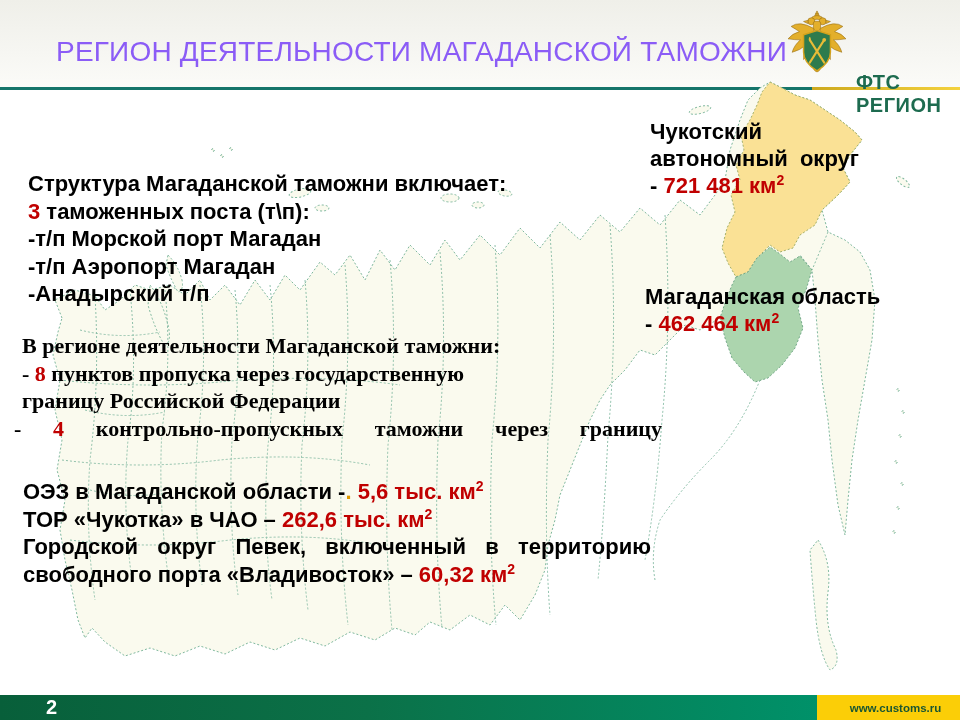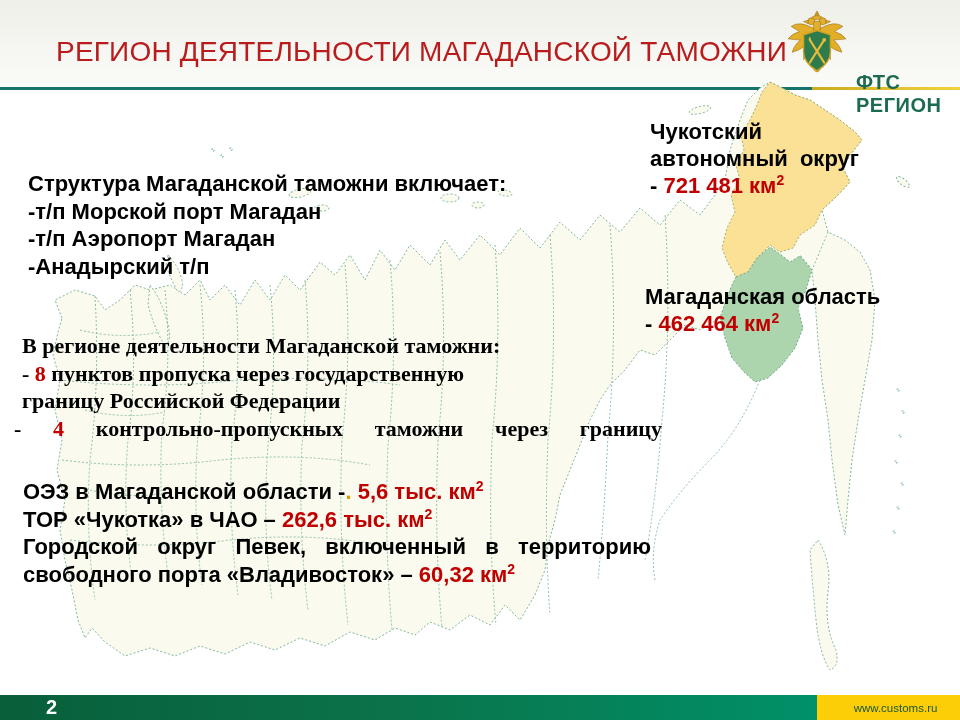--- a/index.html
+++ b/index.html
@@ -3,21 +3,21 @@
 <meta charset="utf-8">
 <style>
   html,body{margin:0;padding:0;}
   body{font-family:"Liberation Sans","DejaVu Sans",sans-serif;}
   .slide{position:relative;width:960px;height:720px;background:#ffffff;overflow:hidden;}
 
   
   .header{position:absolute;left:0;top:0;width:960px;height:87px;
           background:linear-gradient(180deg,#efefe9 0%,#f6f6f2 60%,#fbfbf8 100%);z-index:1;}
   .page-title{position:absolute;left:56px;top:36px;font-size:28px;letter-spacing:.2px;
-          color:#b91c1c;white-space:nowrap;z-index:2;}
+          color:#8b5cf6;white-space:nowrap;z-index:2;}
   .div-green{position:absolute;left:0;top:87px;width:812px;height:3px;background:#15756a;z-index:1;}
   .div-gold{position:absolute;left:812px;top:87px;width:148px;height:3px;
           background:linear-gradient(90deg,#cda91e,#f4d23e);z-index:1;}
   .emblem{position:absolute;left:786px;top:10px;z-index:2;}
   .fts-text{position:absolute;left:856px;top:31px;z-index:2;color:#1d6b4f;font-weight:bold;
           font-size:20px;line-height:23px;letter-spacing:.5px;margin-top:40px;}
 
   
   .map{position:absolute;left:0;top:80px;width:960px;height:610px;z-index:2;}
   .map path,.map ellipse,.map circle{vector-effect:non-scaling-stroke;}
@@ -37,21 +37,21 @@
             line-height:27px;text-align:left;}
   .chuk{left:650px;top:118px;width:292px;}
   .mag{left:645px;top:283px;width:304px;}
 
   
   .footer{position:absolute;left:0;top:695px;width:960px;height:25px;z-index:4;display:flex;}
   .footer-green{width:817px;height:100%;
      background:linear-gradient(90deg,#085f3a 0%,#0b7148 45%,#009169 100%);position:relative;}
   .footer-yellow{width:143px;height:100%;background:#fbce07;display:flex;align-items:center;justify-content:center;}
   .page-num{position:absolute;left:46px;top:1px;color:#ffffff;font-weight:bold;font-size:20px;}
-  .site{color:#1a5632;font-weight:normal;font-size:11.5px;text-decoration:none;padding-left:14px;}
+  .site{color:#1a5632;font-weight:bold;font-size:11.5px;text-decoration:none;padding-left:14px;}
 </style>
 </head>
 <body>
 
 <div class="slide">
 
   <div class="header"></div>
   <div class="page-title">РЕГИОН ДЕЯТЕЛЬНОСТИ МАГАДАНСКОЙ ТАМОЖНИ</div>
   <div class="div-green"></div>
   <div class="div-gold"></div>
@@ -143,20 +143,21 @@
       <path d="M828,152 L812,190"></path>
       <path d="M760,300 Q740,350 710,380 Q680,410 660,440 Q650,470 655,500"></path>
     </g>
 
     <path fill="#fae195" stroke="#a3b06a" stroke-width="1" stroke-dasharray="2,2" d="M770,2 L782,8 795,15 810,20 825,30 840,40 855,52 862,60 850,75 843,88 850,102 838,115 822,130 815,145 800,155 793,168 780,172 770,165 757,178 748,192 736,197 728,183 722,168 727,148 735,132 731,115 740,100 736,85 744,70 741,55 750,40 757,25 762,12 Z"></path>
     <path fill="#acd5ae" stroke="#74a98a" stroke-width="1" stroke-dasharray="2,2" d="M736,197 L748,192 757,178 770,167 780,174 790,182 800,176 812,190 806,210 798,228 803,248 795,268 782,285 768,298 755,302 744,292 732,278 725,258 720,238 726,220 732,205 Z"></path>
   </svg>
 
   <div class="tblock b1">
     <div><span>Структура Магаданской таможни включает:</span></div>
+    <div><span class="red">3</span><span> таможенных поста (т\п):</span></div>
     <div><span>-т/п Морской порт Магадан</span></div>
     <div><span>-т/п Аэропорт Магадан</span></div>
     <div><span>-Анадырский т/п</span></div>
   </div>
 
   <div class="tblock b2">
     <div class="pad"><span>В регионе деятельности Магаданской таможни:</span></div>
     <div class="pad"><span>- </span><span class="red">8</span><span> пунктов пропуска через государственную</span></div>
     <div class="pad"><span>границу Российской Федерации</span></div>
     <div class="just"><span>- </span><span class="red">4</span><span> контрольно-пропускных таможни через границу</span></div>

